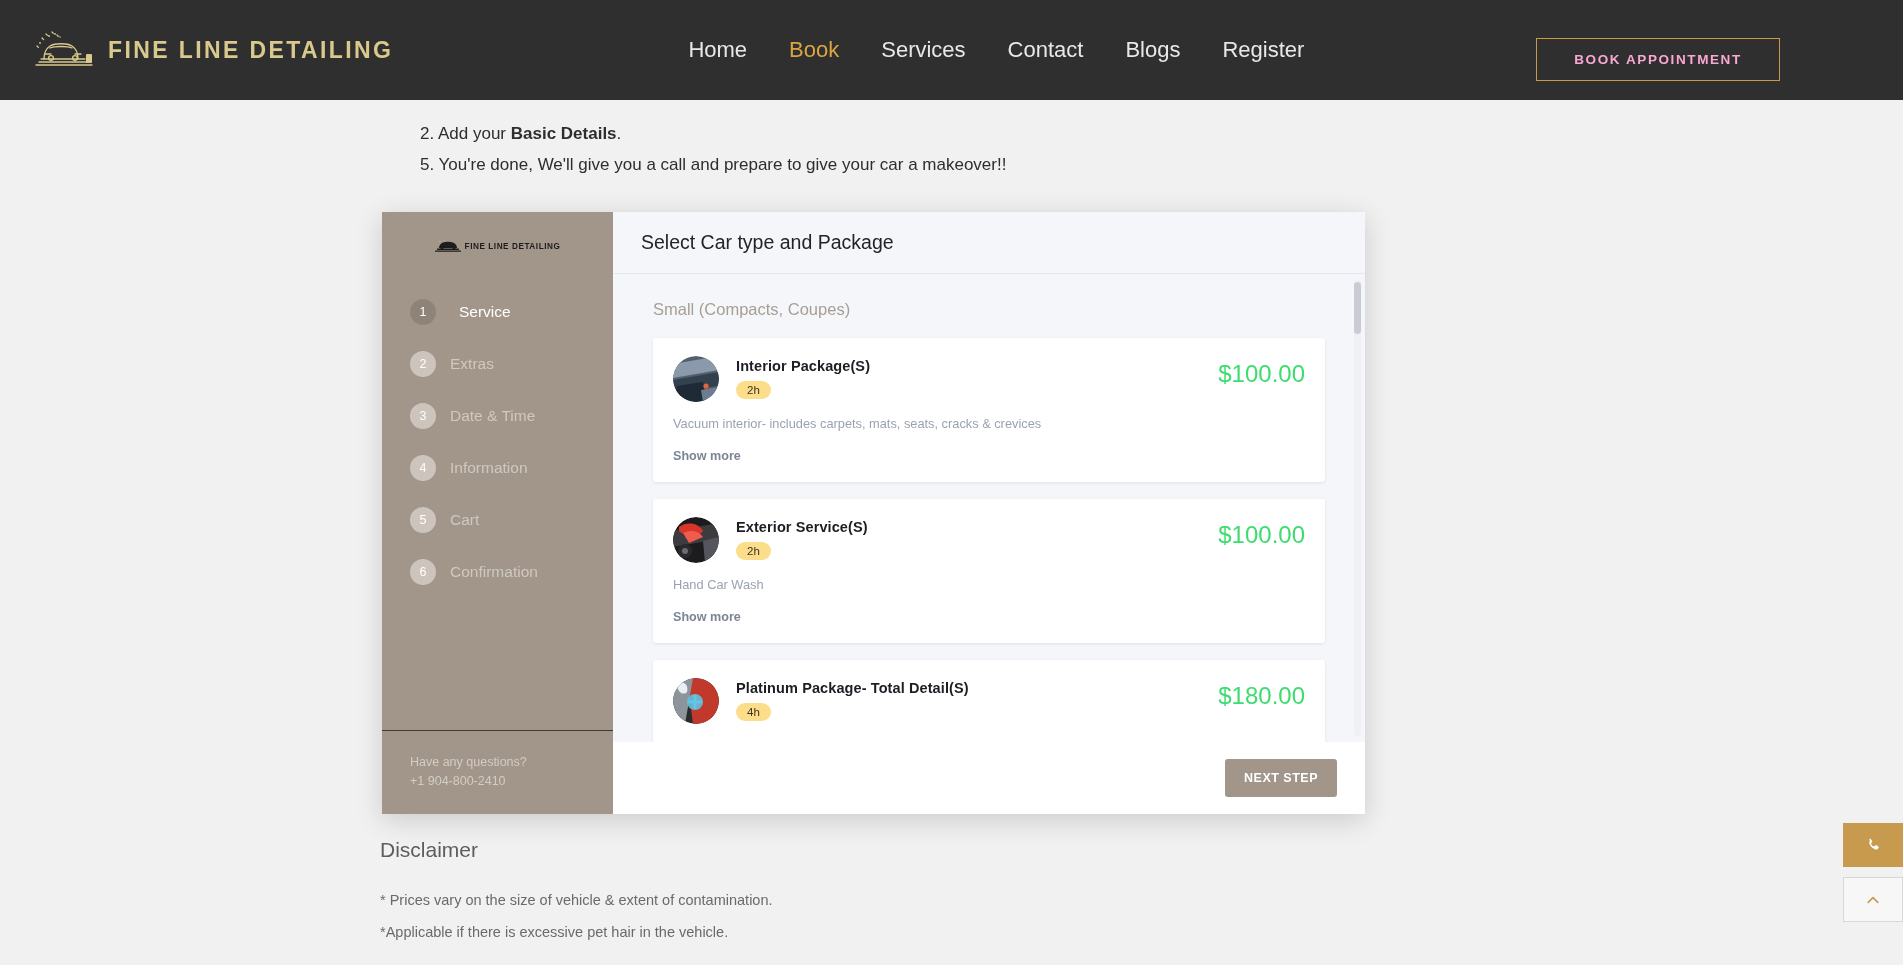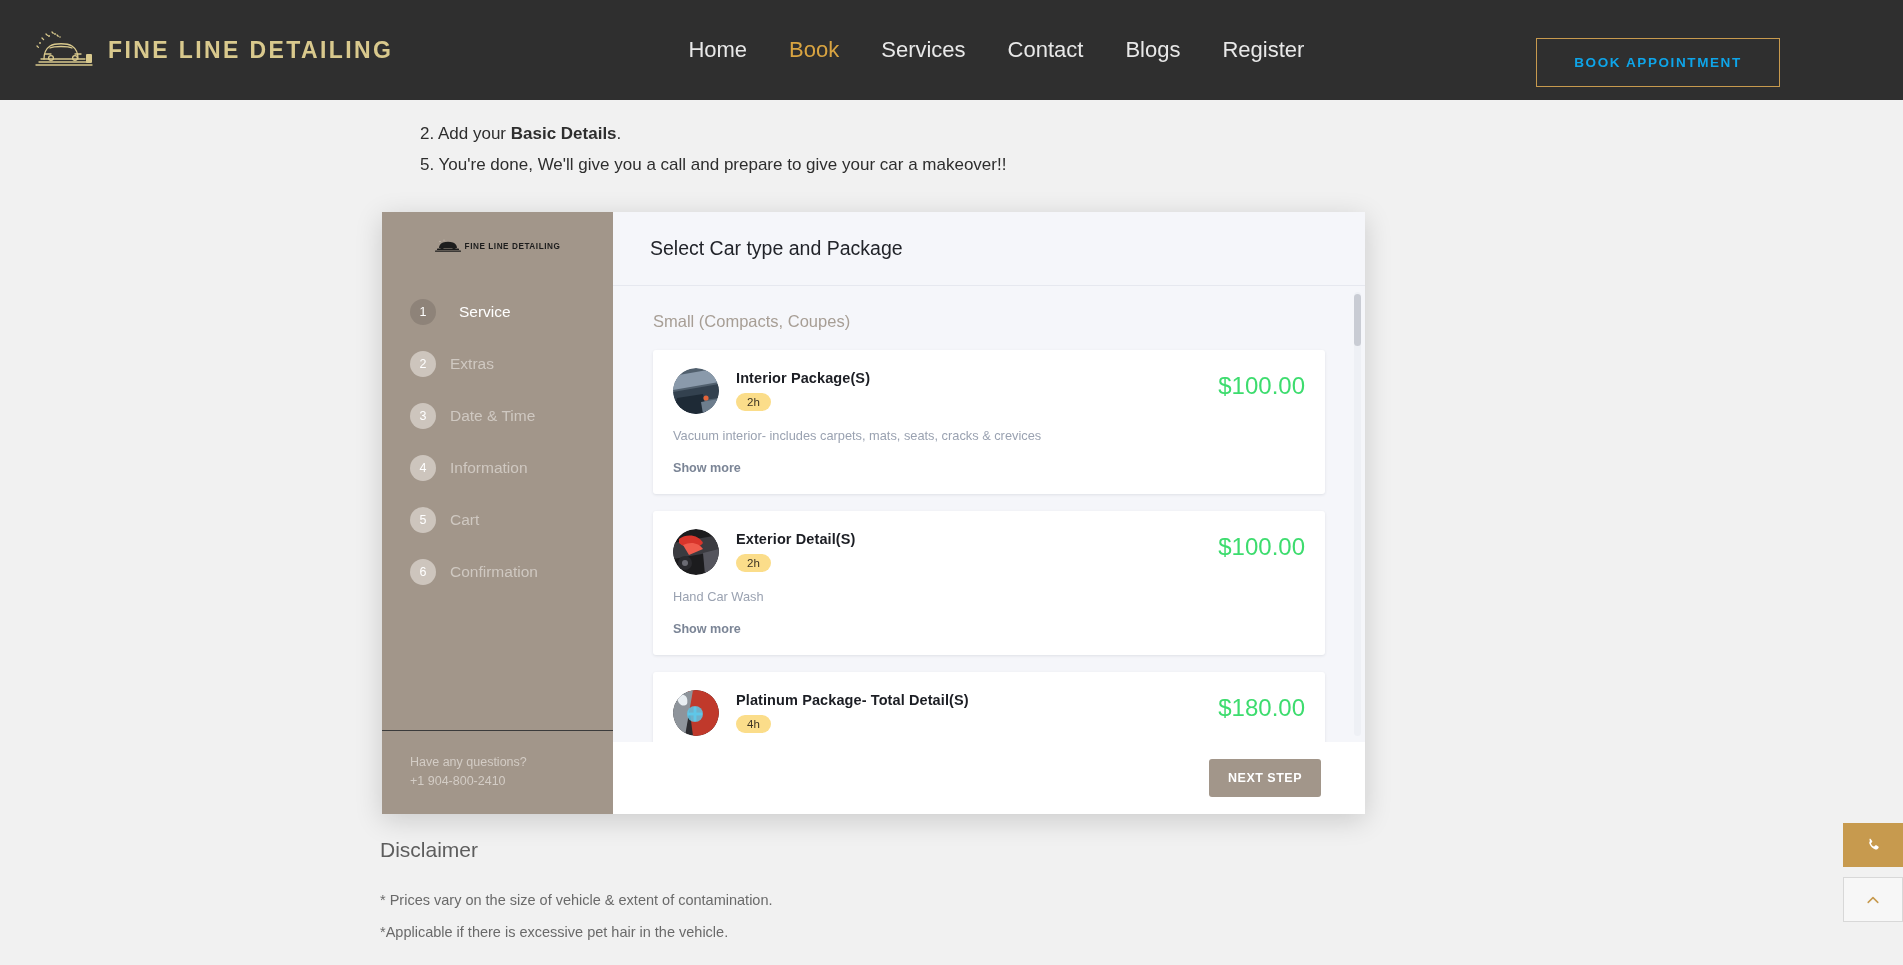--- a/index.html
+++ b/index.html
@@ -65,24 +65,24 @@
     color: #e8e8e8;
     font-size: 22px;
     text-decoration: none;
     white-space: nowrap;
   }
   .nav-link.active { color: #d9a441; }
 
   .book-cta {
     position: absolute;
     right: 123px; top: 38px;
-    width: 244px; height: 49px;
+    width: 244px; height: 43px;
     border: 1px solid #c79a4e;
     background: transparent;
-    color: #0ea5e9;
+    color: #f9a8d4;
     font-size: 13.5px;
     letter-spacing: 1.6px;
     font-weight: 600;
     cursor: pointer;
     font-family: "Liberation Sans", sans-serif;
   }
 
   
   .booking-widget {
     position: absolute;
@@ -155,25 +155,25 @@
   
   .bw-main {
     flex: 1;
     display: flex;
     flex-direction: column;
     background: #f5f6fa;
     min-width: 0;
     position: relative;
   }
   .bw-head {
-    height: 74px;
+    height: 62px;
     background: #f5f6fa;
     border-bottom: 1px solid #e6e8ef;
     display: flex; align-items: center;
-    padding-left: 37px;
+    padding-left: 28px;
     flex-shrink: 0;
   }
   .bw-head-title {
     font-size: 19.5px;
     color: #22242a;
     white-space: nowrap;
   }
 
   .bw-body {
     flex: 1;
@@ -265,21 +265,21 @@
     left: 0; top: 2px;
     width: 7px; height: 52px;
     background: #c9ccd4;
     border-radius: 4px;
   }
 
   .bw-foot {
     height: 72px;
     background: #ffffff;
     display: flex; align-items: center; justify-content: flex-end;
-    padding-right: 44px;
+    padding-right: 28px;
     flex-shrink: 0;
     z-index: 3;
   }
   .next-step-btn {
     background: #a2968a;
     color: #ffffff;
     border: none;
     font-size: 12.5px;
     font-weight: 700;
     letter-spacing: .5px;
@@ -487,21 +487,21 @@
                     <path d="M0 14 L46 6 L46 22 L0 30 Z" fill="#3b3b40"></path>
                     <path d="M6 10 C14 4 26 6 30 14 C26 20 12 20 6 14 Z" fill="#d8352b"></path>
                     <path d="M10 16 C18 12 26 14 30 20 L16 26 Z" fill="#ef5b4c"></path>
                     <circle cx="12" cy="34" r="7" fill="#2a2a2e"></circle>
                     <circle cx="12" cy="34" r="3" fill="#6b6b73"></circle>
                     <path d="M30 24 L46 20 L46 46 L32 46 Z" fill="#55555d"></path>
                   </g>
                 </svg>
               </div>
               <div class="svc-meta">
-                <div class="svc-title">Exterior Detail(S)</div>
+                <div class="svc-title">Exterior Service(S)</div>
                 <span class="svc-dur">2h</span>
               </div>
               <div class="svc-price">$100.00</div>
             </div>
             <div class="svc-desc">Hand Car Wash</div>
             <span class="svc-more">Show more</span>
           </div>
 
           <div class="svc-card clipped">
             <div class="svc-top">

